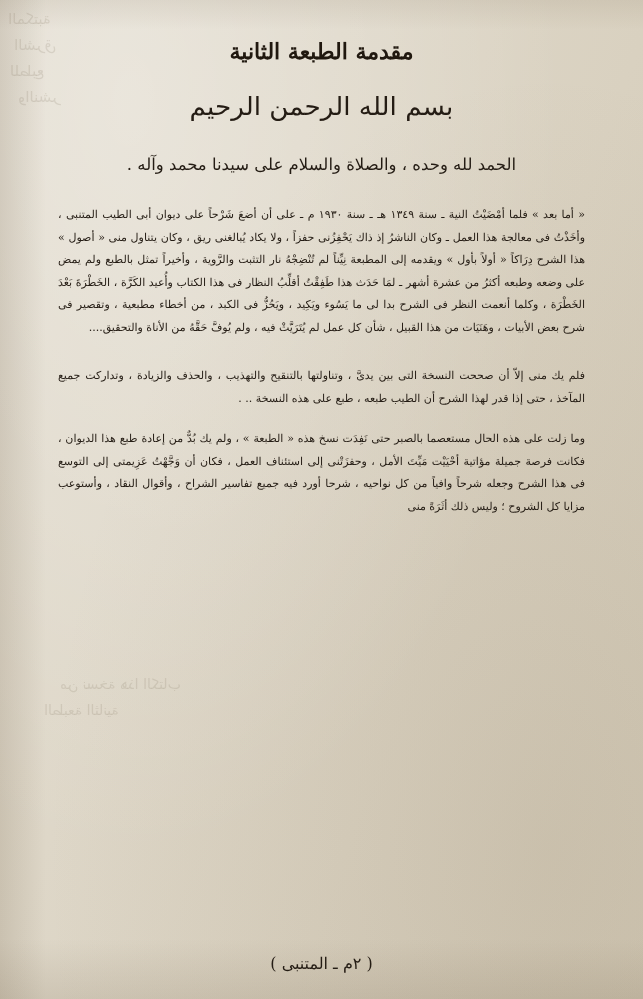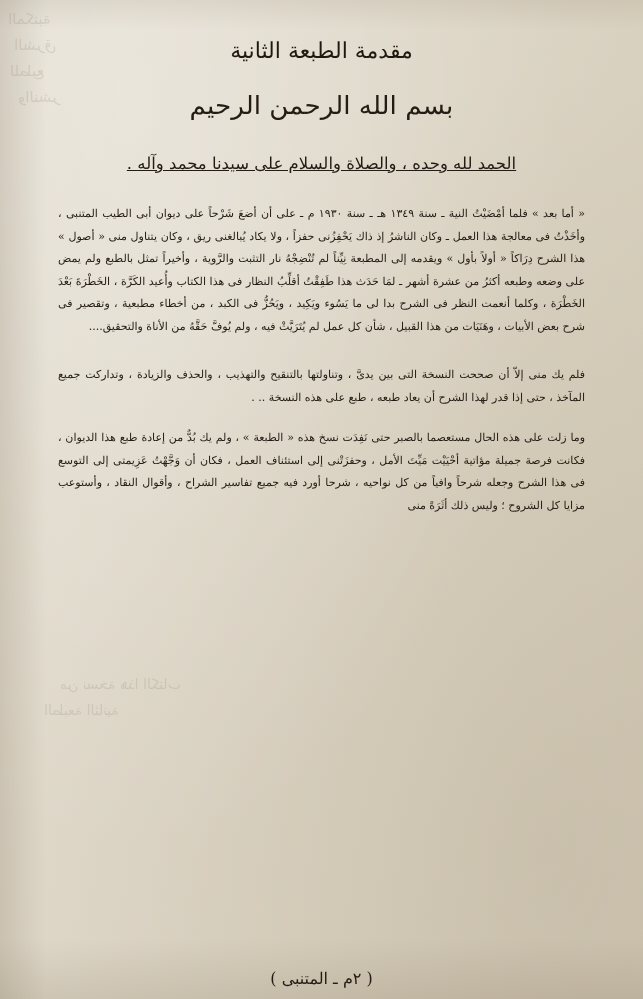--- a/index.html
+++ b/index.html
@@ -46,57 +46,56 @@
     position: relative;
     z-index: 2;
     padding: 30px 58px 0 58px;
     box-sizing: border-box;
     color: #241c14;
   }
 
   .page-title {
     text-align: center;
     font-size: 22px;
-    font-weight: 400;
+    font-weight: 700;
     letter-spacing: 0.5px;
     margin: 8px 0 0 0;
     color: #20180f;
   }
 
   .basmala {
     text-align: center;
     margin: 28px 0 6px 0;
     font-size: 25px;
     color: #241c14;
     font-family: "DejaVu Serif", serif;
     transform: scaleX(1.05);
   }
 
   .hamdala {
     text-align: center;
     font-size: 16.5px;
     margin: 34px 0 0 0;
     color: #241c14;
-    text-decoration: underline;
   }
 
   .para {
     margin: 30px 0 0 0;
     font-size: 11px;
     line-height: 2.05;
     text-align: justify;
     text-justify: inter-word;
     color: #241c14;
   }
   .para.p2 { margin-top: 26px; }
   .para.p3 { margin-top: 18px; }
 
   .footer {
     position: absolute;
-    bottom: 11px;
+    bottom: 26px;
     left: 0;
     right: 0;
     text-align: center;
     font-size: 16px;
     color: #241c14;
     z-index: 3;
   }
 
   
   .edge-left {
@@ -140,21 +139,21 @@
   <div class="content">
 
     <h1 class="page-title">مقدمة الطبعة الثانية</h1>
 
     <div class="basmala">بسم الله الرحمن الرحيم</div>
 
     <div class="hamdala">الحمد لله وحده ، والصلاة والسلام على سيدنا محمد وآله .</div>
 
     <p class="para p1">« أما بعد » فلما أمْضَيْتُ النية ـ سنة ١٣٤٩ هـ ـ سنة ١٩٣٠ م ـ على أن أضعَ شَرْحاً على ديوان أبى الطيب المتنبى ، وأخَذْتُ فى معالجة هذا العمل ـ وكان الناشرُ إذ ذاك يَحْفِزُنى حفزاً ، ولا يكاد يُبالغنى ريق ، وكان يتناول منى « أصول » هذا الشرح دِرَاكاً « أولاً بأول » ويقدمه إلى المطبعة نِيِّناً لم تُنْضِجْهُ نار التثبت والرَّوية ، وأخيراً تمثل بالطبع ولم يمض على وضعه وطبعه أكثرُ من عشرة أشهر ـ لمَا حَدَث هذا طَفِقْتُ أقلِّبُ النظار فى هذا الكتاب وأُعيد الكَرَّة ، الخَطْرَةَ بَعْدَ الخَطْرَة ، وكلما أنعمت النظر فى الشرح بدا لى ما يَسُوء ويَكِيد ، ويَحُزُّ فى الكبد ، من أخطاء مطبعية ، وتقصير فى شرح بعض الأبيات ، وهَنَيَات من هذا القبيل ، شأن كل عمل لم يُتَرَيَّثْ فيه ، ولم يُوفَّ حَقَّهُ من الأناة والتحقيق....</p>
 
-    <p class="para p2">فلم يك منى إلاّ أن صححت النسخة التى بين يدىَّ ، وتناولتها بالتنقيح والتهذيب ، والحذف والزيادة ، وتداركت جميع المآخذ ، حتى إذا قدر لهذا الشرح أن يعاد طبعه ، طبع على هذه النسخة .. .</p>
+    <p class="para p2">فلم يك منى إلاّ أن صححت النسخة التى بين يدىَّ ، وتناولتها بالتنقيح والتهذيب ، والحذف والزيادة ، وتداركت جميع المآخذ ، حتى إذا قدر لهذا الشرح أن الطيب طبعه ، طبع على هذه النسخة .. .</p>
 
     <p class="para p3">وما زلت على هذه الحال مستعصما بالصبر حتى نَفِدَت نسخ هذه « الطبعة » ، ولم يك بُدٌّ من إعادة طبع هذا الديوان ، فكانت فرصة جميلة مؤاتية أحْيَيْت مَيِّتَ الأمل ، وحفزَتْنى إلى استئناف العمل ، فكان أن وَجَّهْتُ عَزِيمتى إلى التوسع فى هذا الشرح وجعله شرحاً وافياً من كل نواحيه ، شرحا أورد فيه جميع تفاسير الشراح ، وأقوال النقاد ، وأستوعب مزايا كل الشروح ؛ وليس ذلك أثَرَةً منى</p>
 
   </div>
 
   <div class="footer">( ٢م ـ المتنبى )</div>
 
 </div>
 
 </body></html>

